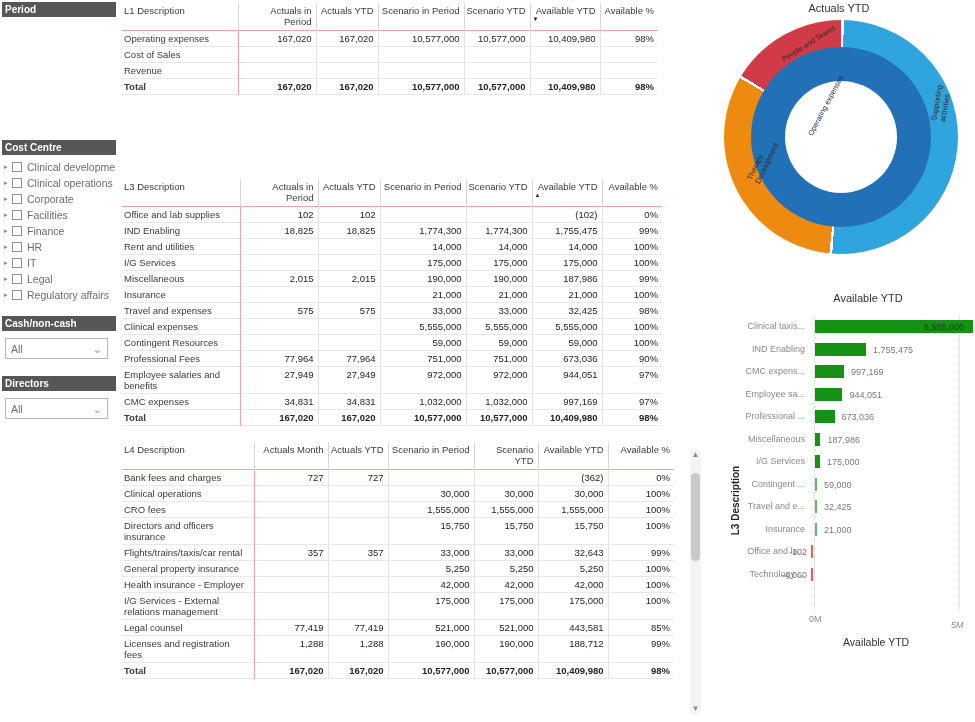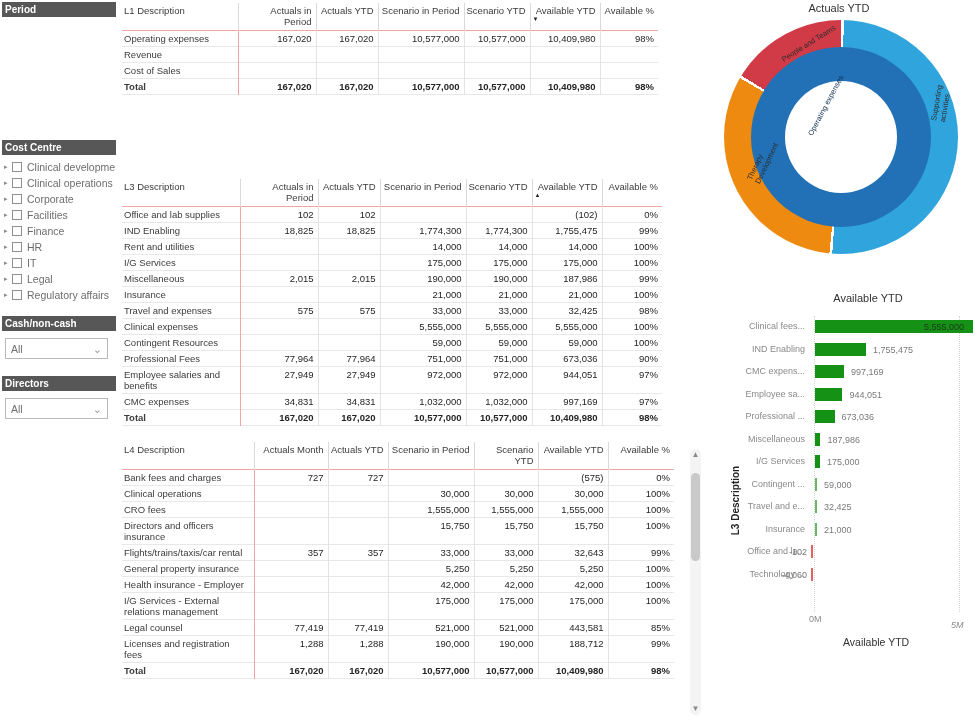--- a/index.html
+++ b/index.html
@@ -166,30 +166,30 @@
           <tr>
             <td>Operating expenses</td>
             <td>167,020</td>
             <td>167,020</td>
             <td>10,577,000</td>
             <td>10,577,000</td>
             <td>10,409,980</td>
             <td>98%</td>
           </tr>
           <tr>
+            <td>Cost of Sales</td>
+            <td></td>
+            <td></td>
+            <td></td>
+            <td></td>
+            <td></td>
+            <td></td>
+          </tr>
+          <tr>
             <td>Revenue</td>
-            <td></td>
-            <td></td>
-            <td></td>
-            <td></td>
-            <td></td>
-            <td></td>
-          </tr>
-          <tr>
-            <td>Cost of Sales</td>
             <td></td>
             <td></td>
             <td></td>
             <td></td>
             <td></td>
             <td></td>
           </tr>
           <tr class="total">
             <td>Total</td>
             <td>167,020</td>
@@ -367,21 +367,21 @@
             <th>Available %</th>
           </tr>
         </thead>
         <tbody>
           <tr>
             <td>Bank fees and charges</td>
             <td>727</td>
             <td>727</td>
             <td></td>
             <td></td>
-            <td>(575)</td>
+            <td>(362)</td>
             <td>0%</td>
           </tr>
           <tr>
             <td>Clinical operations</td>
             <td></td>
             <td></td>
             <td>30,000</td>
             <td>30,000</td>
             <td>30,000</td>
             <td>100%</td>
@@ -490,21 +490,21 @@
     </div>
   </div>
 
   <div class="bar-card">
     <div class="chart-title" style="padding-left:60px;">Available YTD</div>
     <div class="bar-ytitle">L3 Description</div>
     <div class="bar-rows">
       <div class="grid-v" style="left:95px; top:0; height:296px;"></div>
       <div class="grid-v" style="left:240px; top:0; height:296px;"></div>
     <div class="bar-row">
-          <div class="bar-cat">Clinical fees...</div>
+          <div class="bar-cat">Clinical taxis...</div>
           <div class="bar-el" style="width: 158px; left: 96px; background: rgb(21, 145, 21);"></div>
           <div class="bar-val" style="left: 205px; color: rgb(28, 58, 28);">5,555,000</div>
         </div>
         <div class="bar-row">
           <div class="bar-cat">IND Enabling</div>
           <div class="bar-el" style="width: 50.9088px; left: 96px; background: rgb(21, 145, 21);"></div>
           <div class="bar-val" style="left: 153.909px;">1,755,475</div>
         </div>
         <div class="bar-row">
           <div class="bar-cat">CMC expens...</div>

